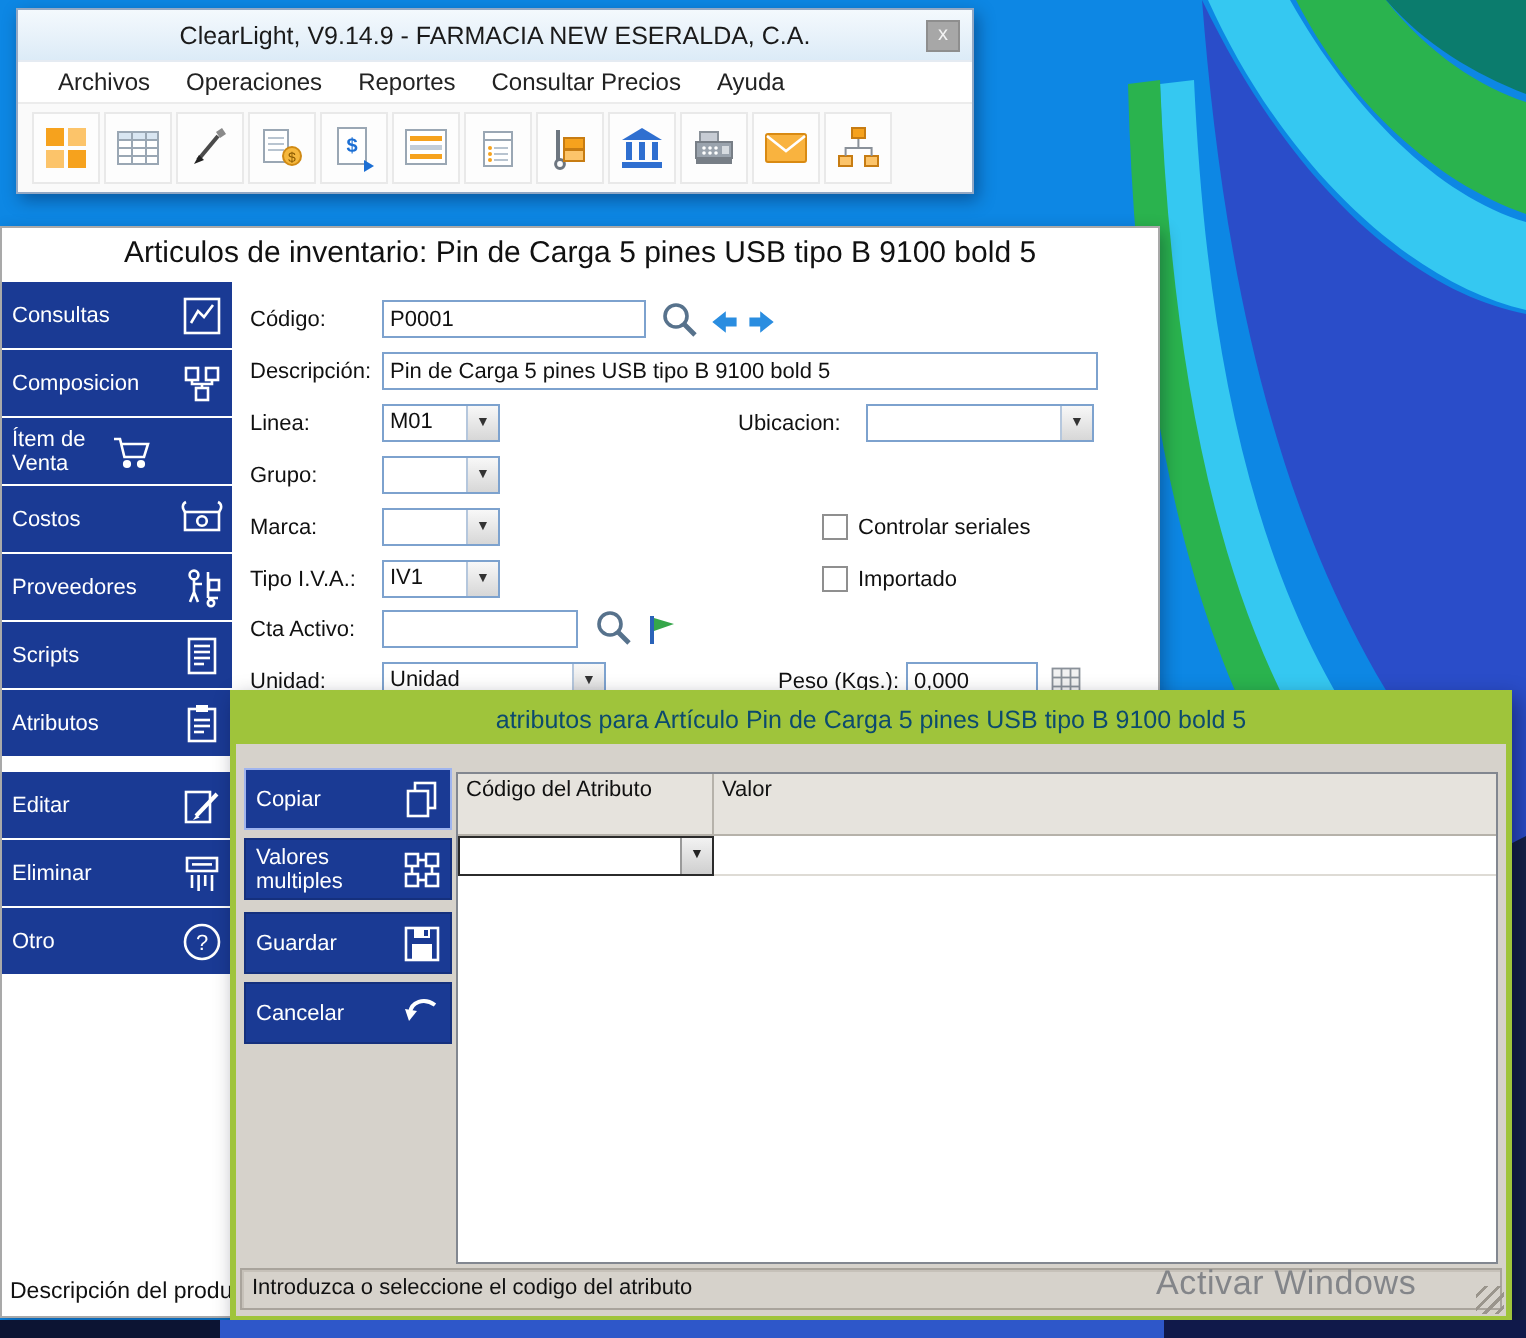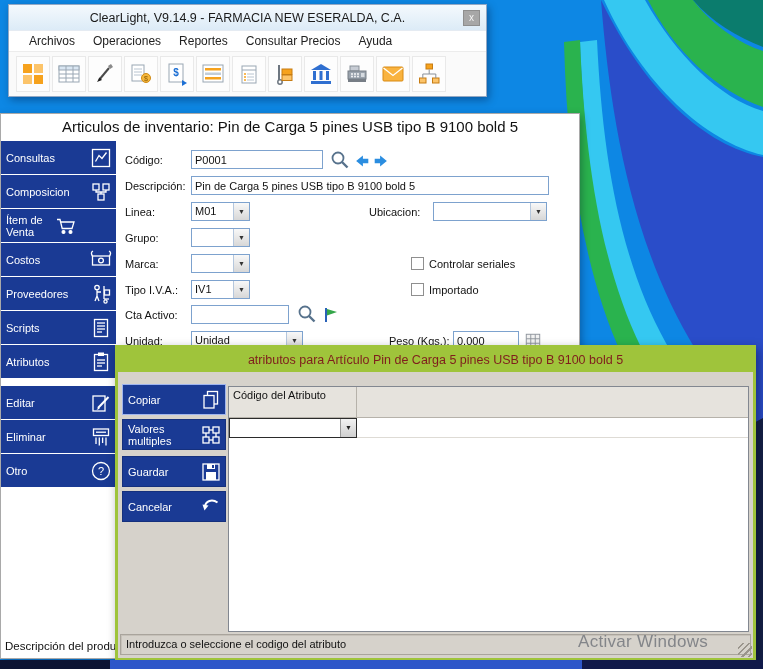--- a/index.html
+++ b/index.html
@@ -23,21 +23,21 @@
   .frm-label{position:absolute;font-size:11px;color:#111;line-height:18px;white-space:nowrap;}
   .txt{position:absolute;height:19px;border:1px solid #7da2ce;background:#fff;font-family:inherit;font-size:11px;padding:0 3px;color:#111;}
   .dd{position:absolute;height:19px;border:1px solid #7da2ce;background:#fff;display:flex;}
   .dd-text{flex:1;font-size:11px;line-height:17px;padding-left:3px;color:#111;overflow:hidden;white-space:nowrap;}
   .dd-btn{width:16px;background:linear-gradient(#f8f8f8,#d7d7d7);border-left:1px solid #b5c7dd;font-size:7px;color:#333;text-align:center;line-height:17px;cursor:default;}
   .chk{position:absolute;width:13px;height:13px;background:#fff;border:1px solid #8f8f8f;}
   .icon-btn{position:absolute;background:none;border:none;padding:0;cursor:pointer;}
   #inv-status{position:absolute;left:4px;top:526px;font-size:11.5px;color:#111;white-space:nowrap;}
   
   #attr-dialog{position:absolute;left:115px;top:345px;width:641px;height:316px;background:#d6d2cb;border:3px solid #9fc43b;box-shadow:3px 4px 10px rgba(0,0,30,.4);z-index:30;}
-  #attr-title{height:24px;line-height:24px;background:#9fc43b;text-align:center;font-size:12.5px;color:#7f1d1d;}
+  #attr-title{height:24px;line-height:24px;background:#9fc43b;text-align:center;font-size:12.5px;color:#0c4a6e;}
   .attr-btn{position:absolute;left:4px;width:104px;height:31px;background:#1a3a94;color:#fff;display:flex;align-items:center;cursor:pointer;border:1px solid #15307d;}
   .attr-btn.focused{border:1px solid #9fb4ee;}
   .attr-btn .side-label{font-size:11px;padding-left:5px;line-height:12px;}
   .attr-btn .side-icon{width:28px;}
   #attr-grid{position:absolute;left:110px;top:38px;width:521px;height:246px;background:#fff;border:1px solid #828790;}
   #attr-head{display:flex;height:31px;background:#e6e3dd;border-bottom:1px solid #b6b2aa;}
   .hcell{font-size:11px;line-height:16px;padding-left:4px;color:#111;border-right:1px solid #b6b2aa;cursor:default;}
   .hcell.c1{width:128px;}
   .hcell.c2{flex:1;border-right:none;}
   #attr-row{display:flex;height:20px;}
@@ -445,20 +445,21 @@
           <svg width="24" height="24" viewBox="0 0 24 24" class="wicon">
             <path d="M18.5 7.5 C13 3.5, 6.5 6, 6 11.5" stroke-width="2"></path>
             <path d="M3.5 9.5 L9.5 10.5 L5.5 15.5 Z" fill="#fff" stroke="none"></path>
           </svg>
         </span>
     </div>
 
     <div id="attr-grid">
       <div id="attr-head">
         <div class="hcell c1">Código del Atributo</div>
+        <div class="hcell c2">Valor</div>
       </div>
       <div id="attr-row">
         <div id="combo">
           <input value="" style="">
           <span class="combo-btn">▼</span>
         </div>
         <div id="valor-cell"></div>
       </div>
       <div id="attr-list"></div>
     </div>

